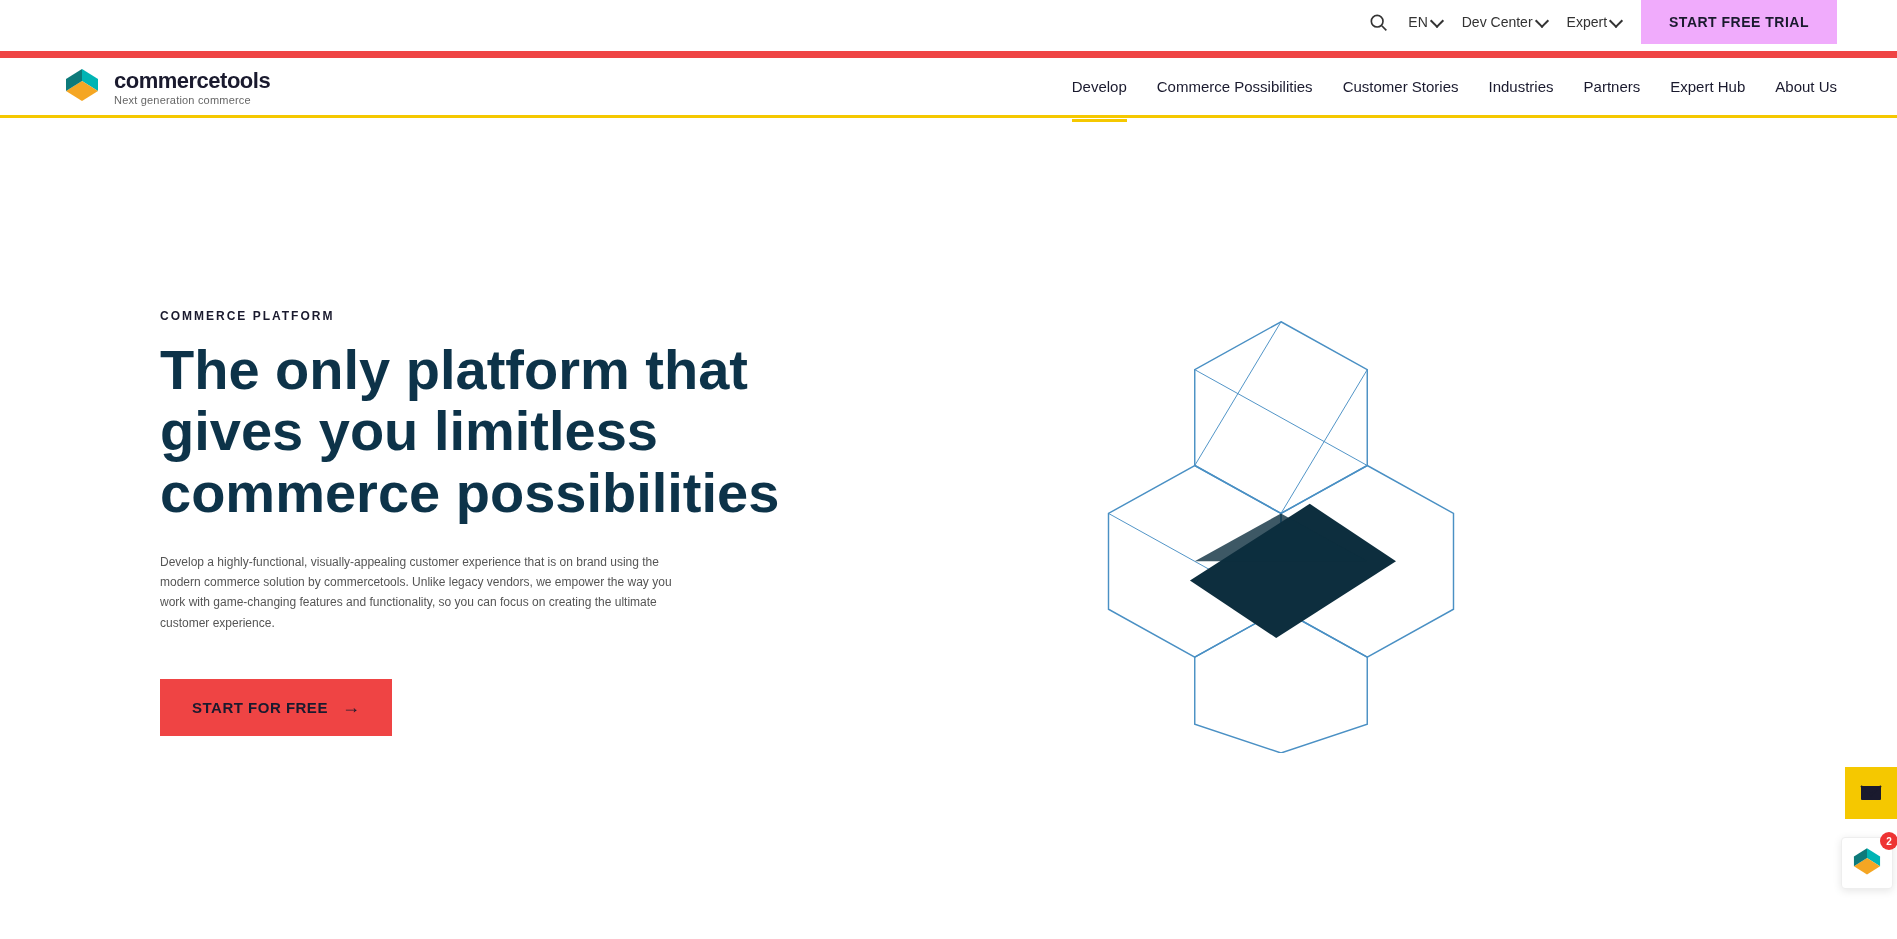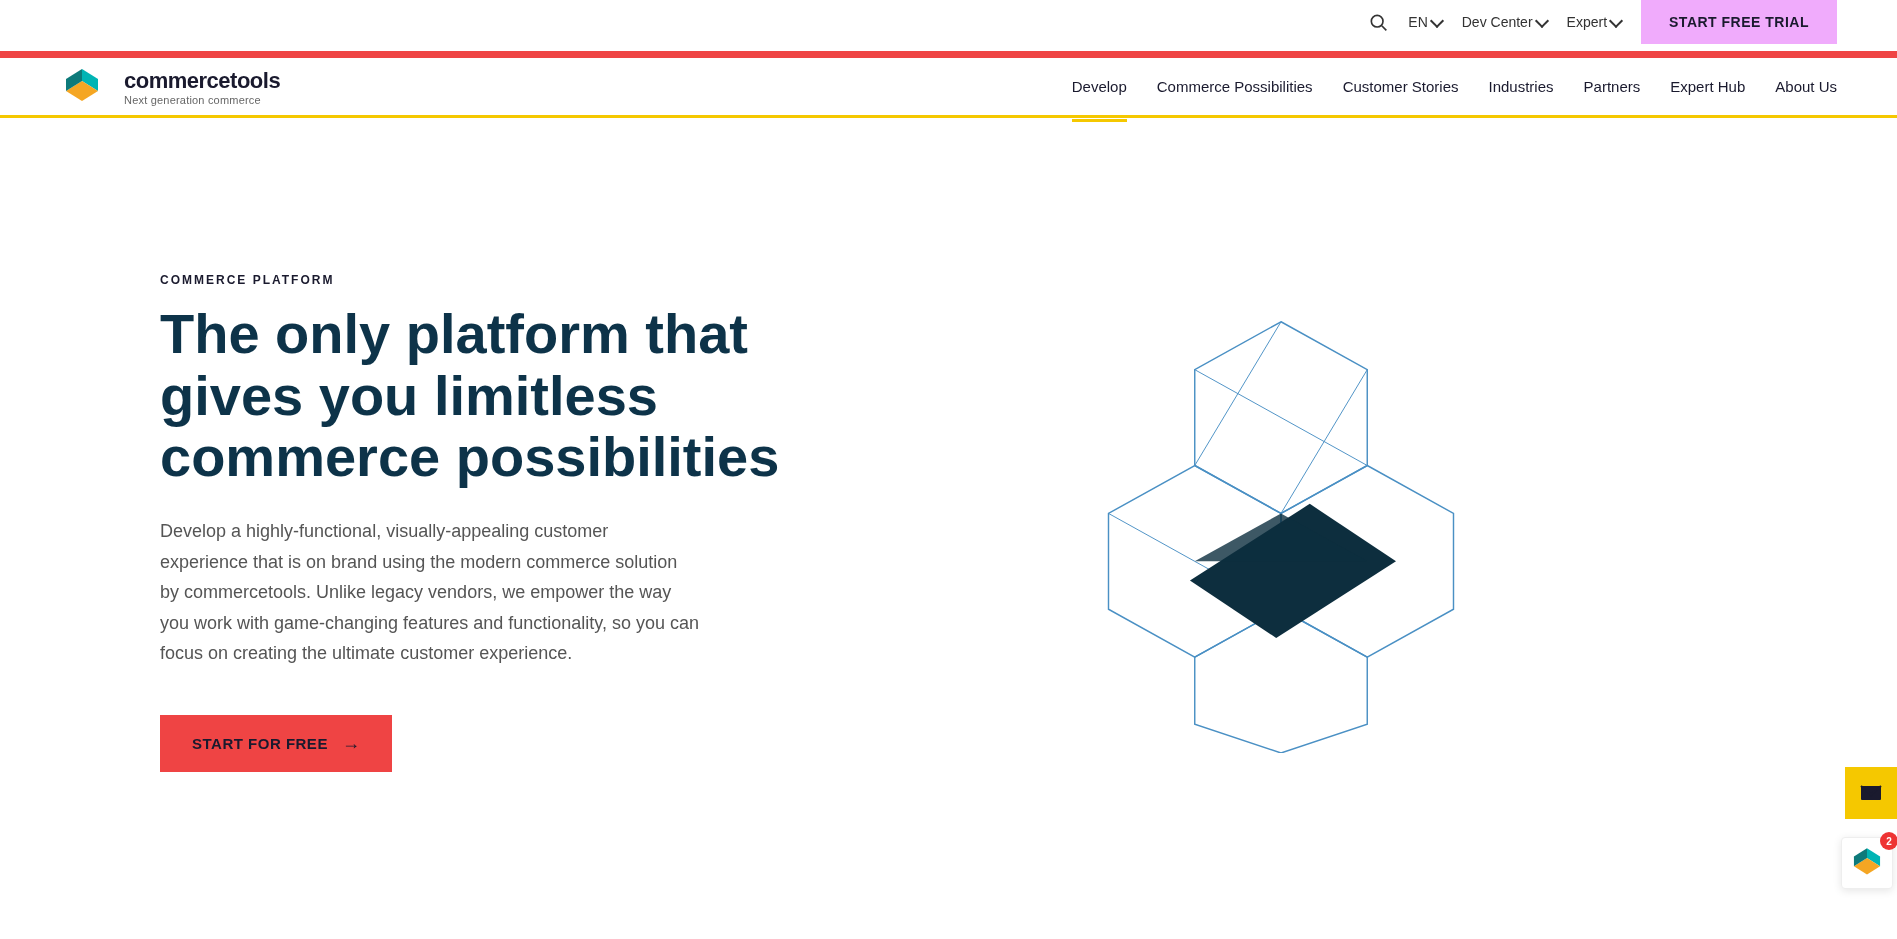--- a/index.html
+++ b/index.html
@@ -61,21 +61,21 @@
       display: flex;
       align-items: center;
       justify-content: space-between;
       padding: 0 60px;
       height: 60px;
       border-bottom: 3px solid #f5c800;
     }
     .logo-area {
       display: flex;
       align-items: center;
-      gap: 20px;
+      gap: 10px;
     }
     .logo-icon {
       width: 44px;
       height: 44px;
       position: relative;
     }
     .logo-text { display: flex; flex-direction: column; }
     .logo-name {
       font-size: 22px;
       font-weight: 700;
@@ -132,21 +132,21 @@
       margin-bottom: 16px;
     }
     .hero-headline {
       font-size: 56px;
       font-weight: 800;
       color: #0d3349;
       line-height: 1.1;
       margin-bottom: 28px;
     }
     .hero-description {
-      font-size: 18px;
+      font-size: 12px;
       color: #555;
       line-height: 1.7;
       max-width: 540px;
       margin-bottom: 46px;
     }
     .start-for-free-btn {
       display: inline-flex;
       align-items: center;
       gap: 14px;
       background: #ef4444;

